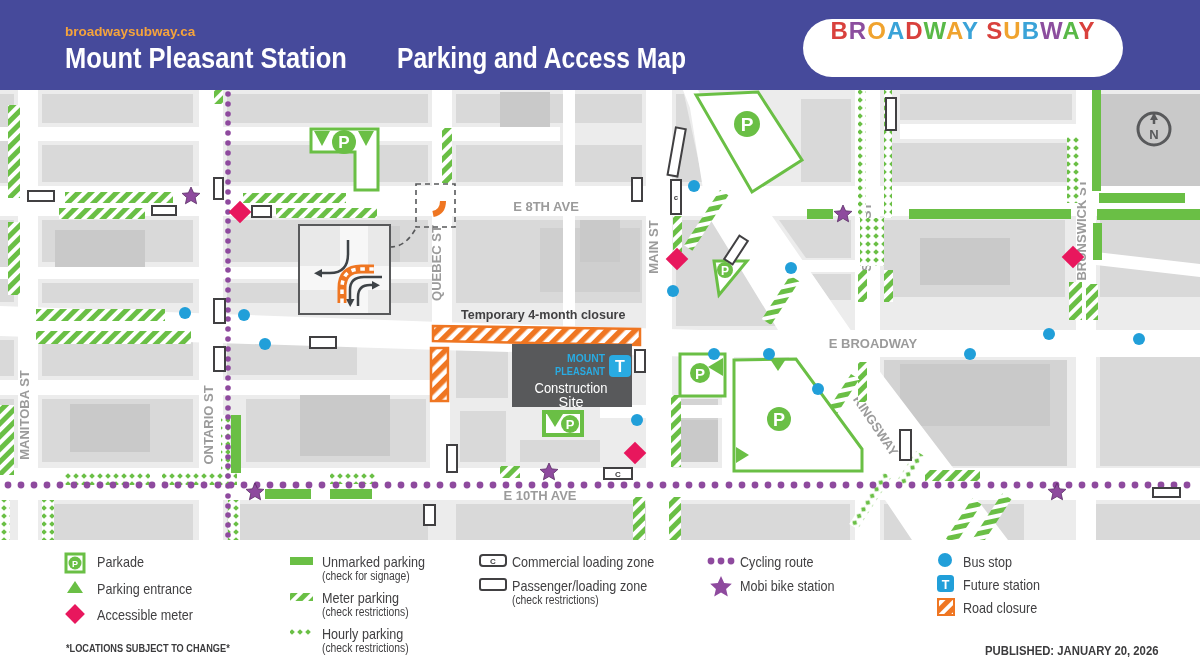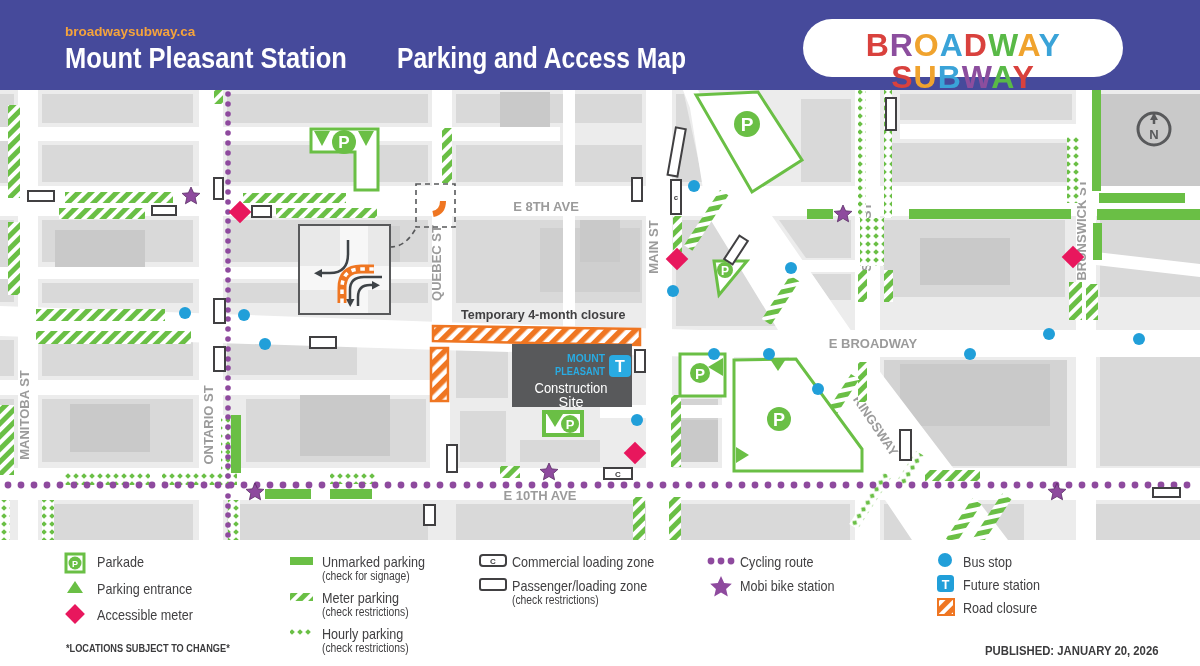--- a/index.html
+++ b/index.html
@@ -1,21 +1,21 @@
 <!DOCTYPE html>
 <html><head><meta charset="utf-8">
 <style>
 html,body{margin:0;padding:0;}
 body{width:1200px;height:666px;overflow:hidden;font-family:"Liberation Sans",sans-serif;background:#fff;}
 #page{position:relative;width:1200px;height:655px;padding-left:13px;}
 #header{position:absolute;left:0;top:0;width:1200px;height:90px;background:#464a9b;}
 .url{position:absolute;left:65px;top:24px;color:#f5a33c;font-weight:bold;font-size:13.5px;}
 .h1{position:absolute;top:41px;color:#fff;font-weight:bold;font-size:30px;transform:scaleX(0.85);transform-origin:0 0;white-space:nowrap;}
 #logo{position:absolute;left:803px;top:19px;width:320px;height:58px;background:#fff;border-radius:29px;text-align:center;}
-#logo .l1{margin-top:10px;font-size:32px;font-weight:bold;letter-spacing:1px;line-height:1;}
+#logo .l1{font-size:24px;font-weight:bold;letter-spacing:1px;line-height:1;}
 #logo .l2{color:#9b9b9b;font-size:12px;font-weight:bold;letter-spacing:3.5px;text-indent:3.5px;line-height:1;margin-top:1px;}
 #map{position:absolute;left:0;top:90px;}
 #legend{position:absolute;left:0;top:540px;width:1200px;height:126px;background:#fff;}
 .li{position:absolute;color:#414042;font-size:15px;transform:scaleX(0.84);transform-origin:0 0;white-space:nowrap;}
 .ls{position:absolute;color:#414042;font-size:12px;transform:scaleX(0.86);transform-origin:0 0;white-space:nowrap;}
 .lb{position:absolute;color:#3b3b3d;font-weight:bold;font-size:11.5px;transform:scaleX(0.8);transform-origin:0 0;white-space:nowrap;}
 </style></head>
 <body>
 <div id="page">
 <div id="header">

